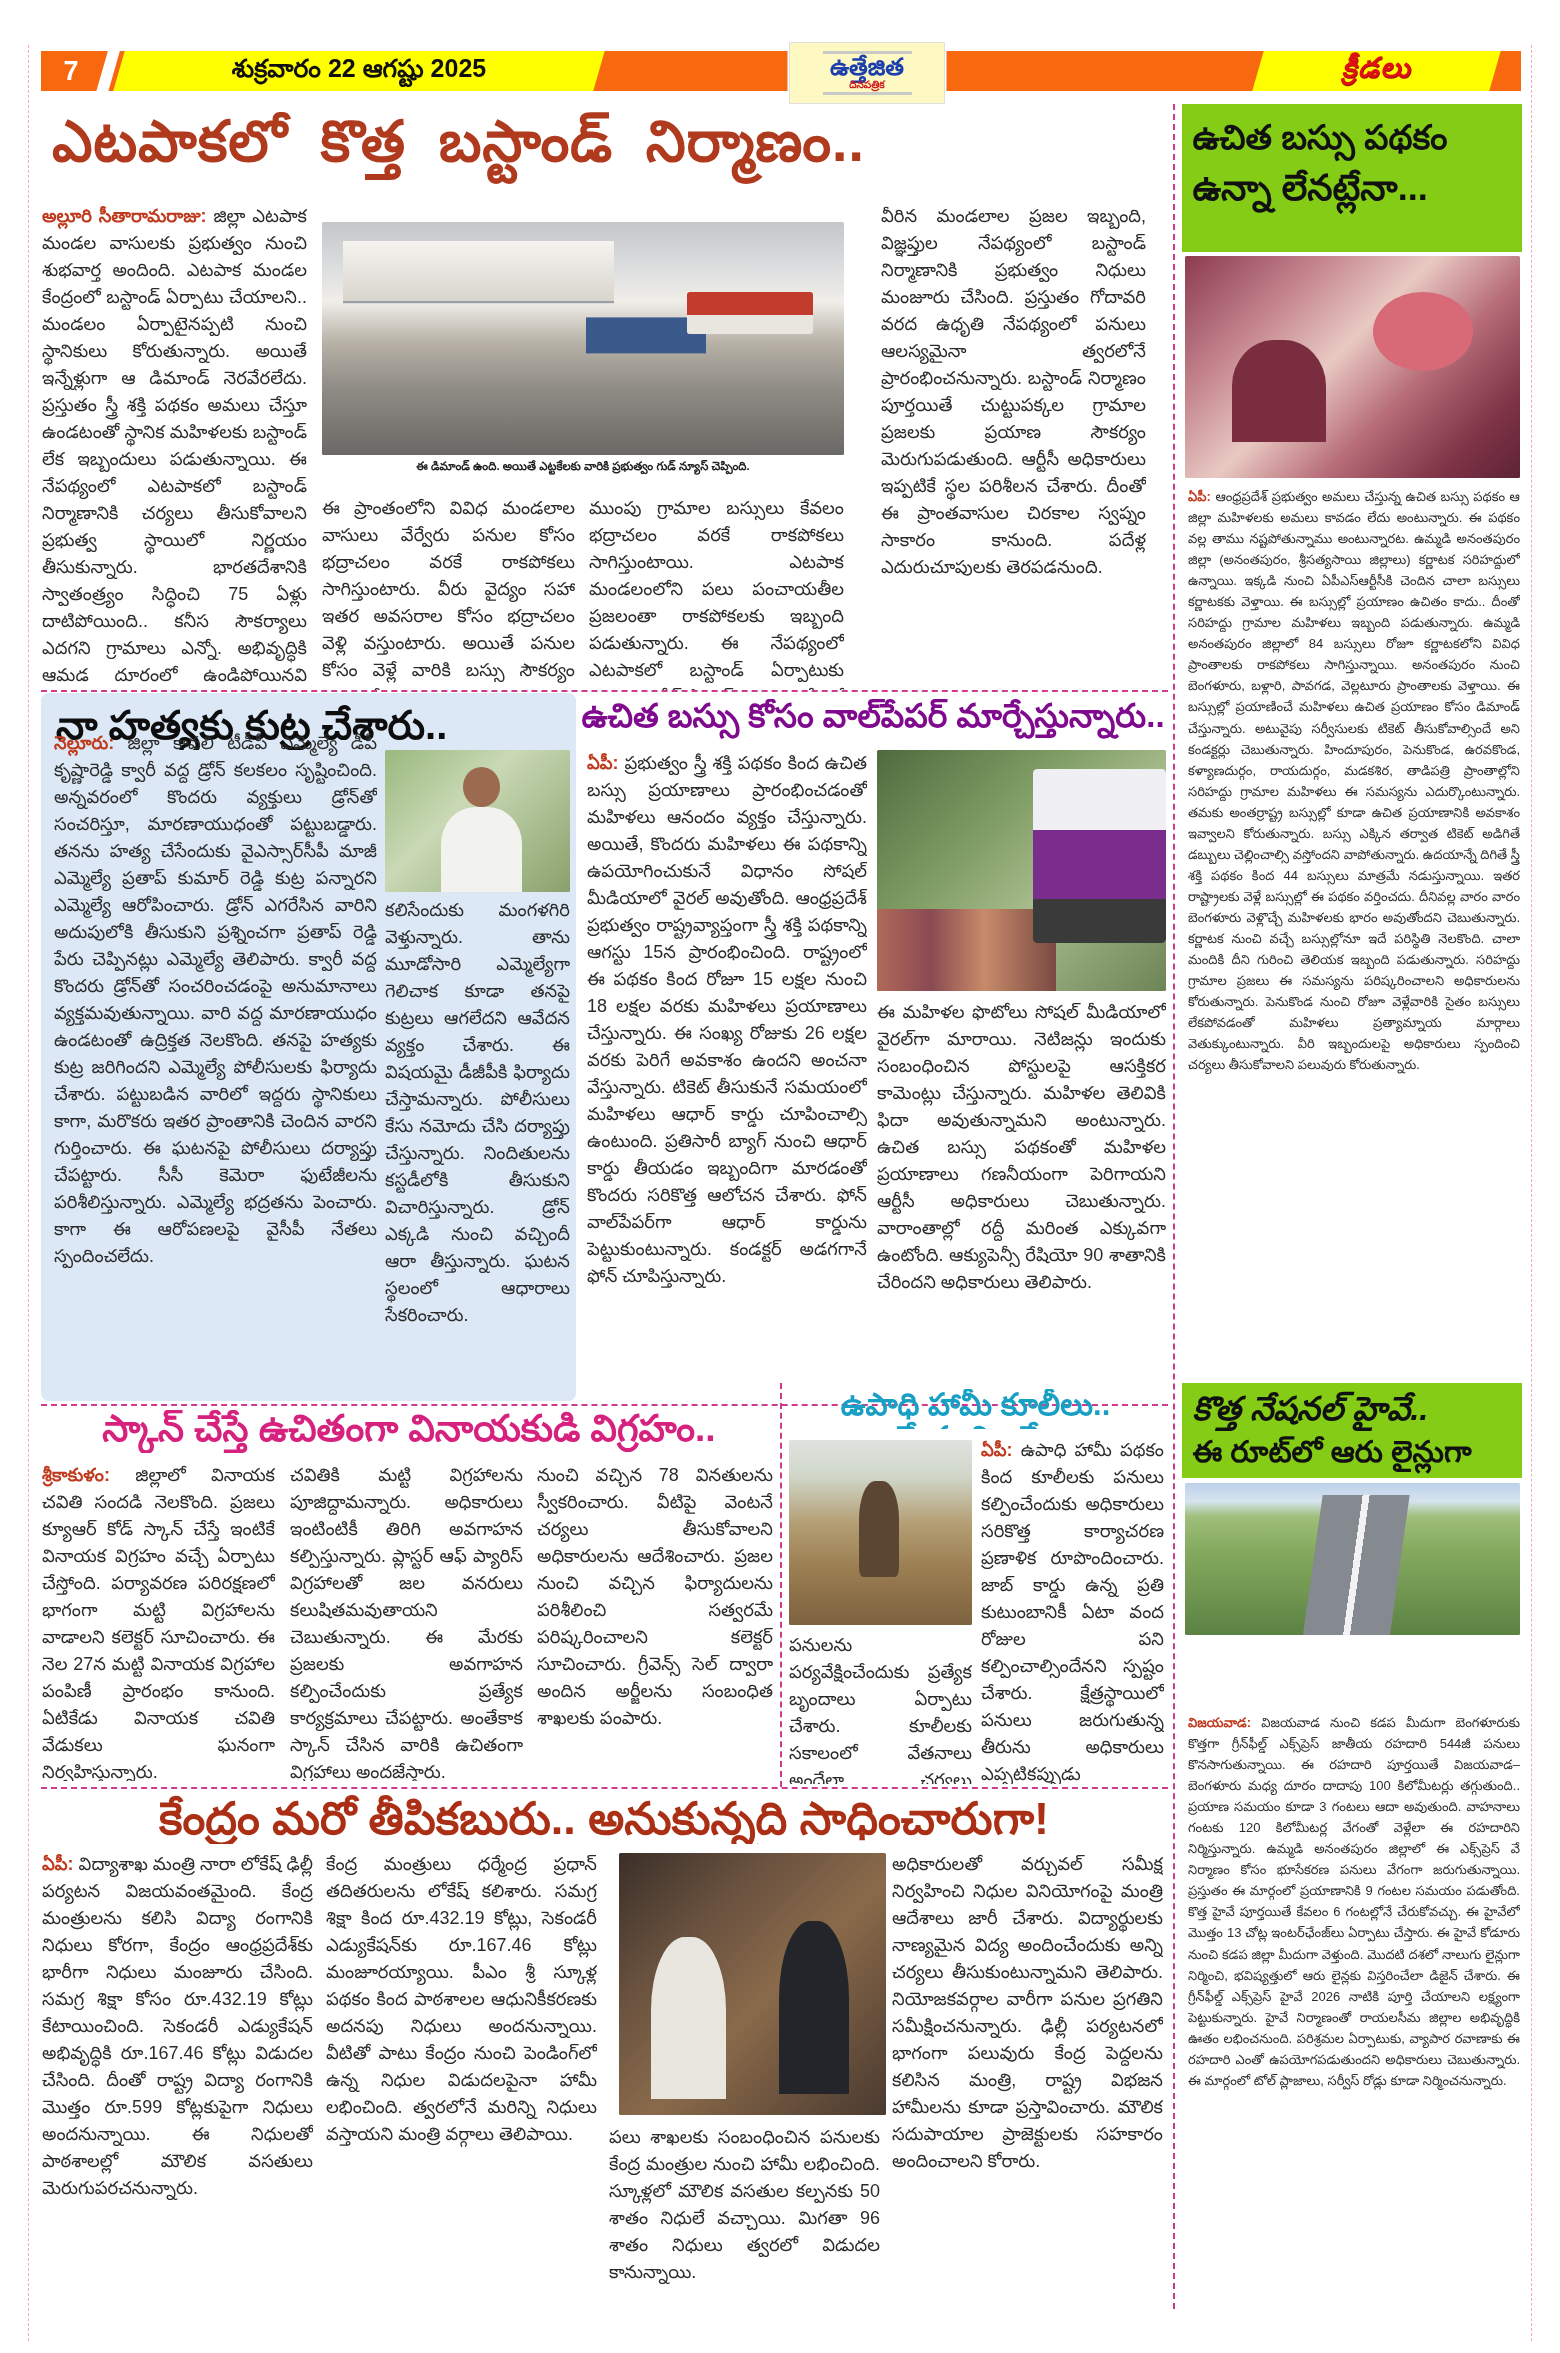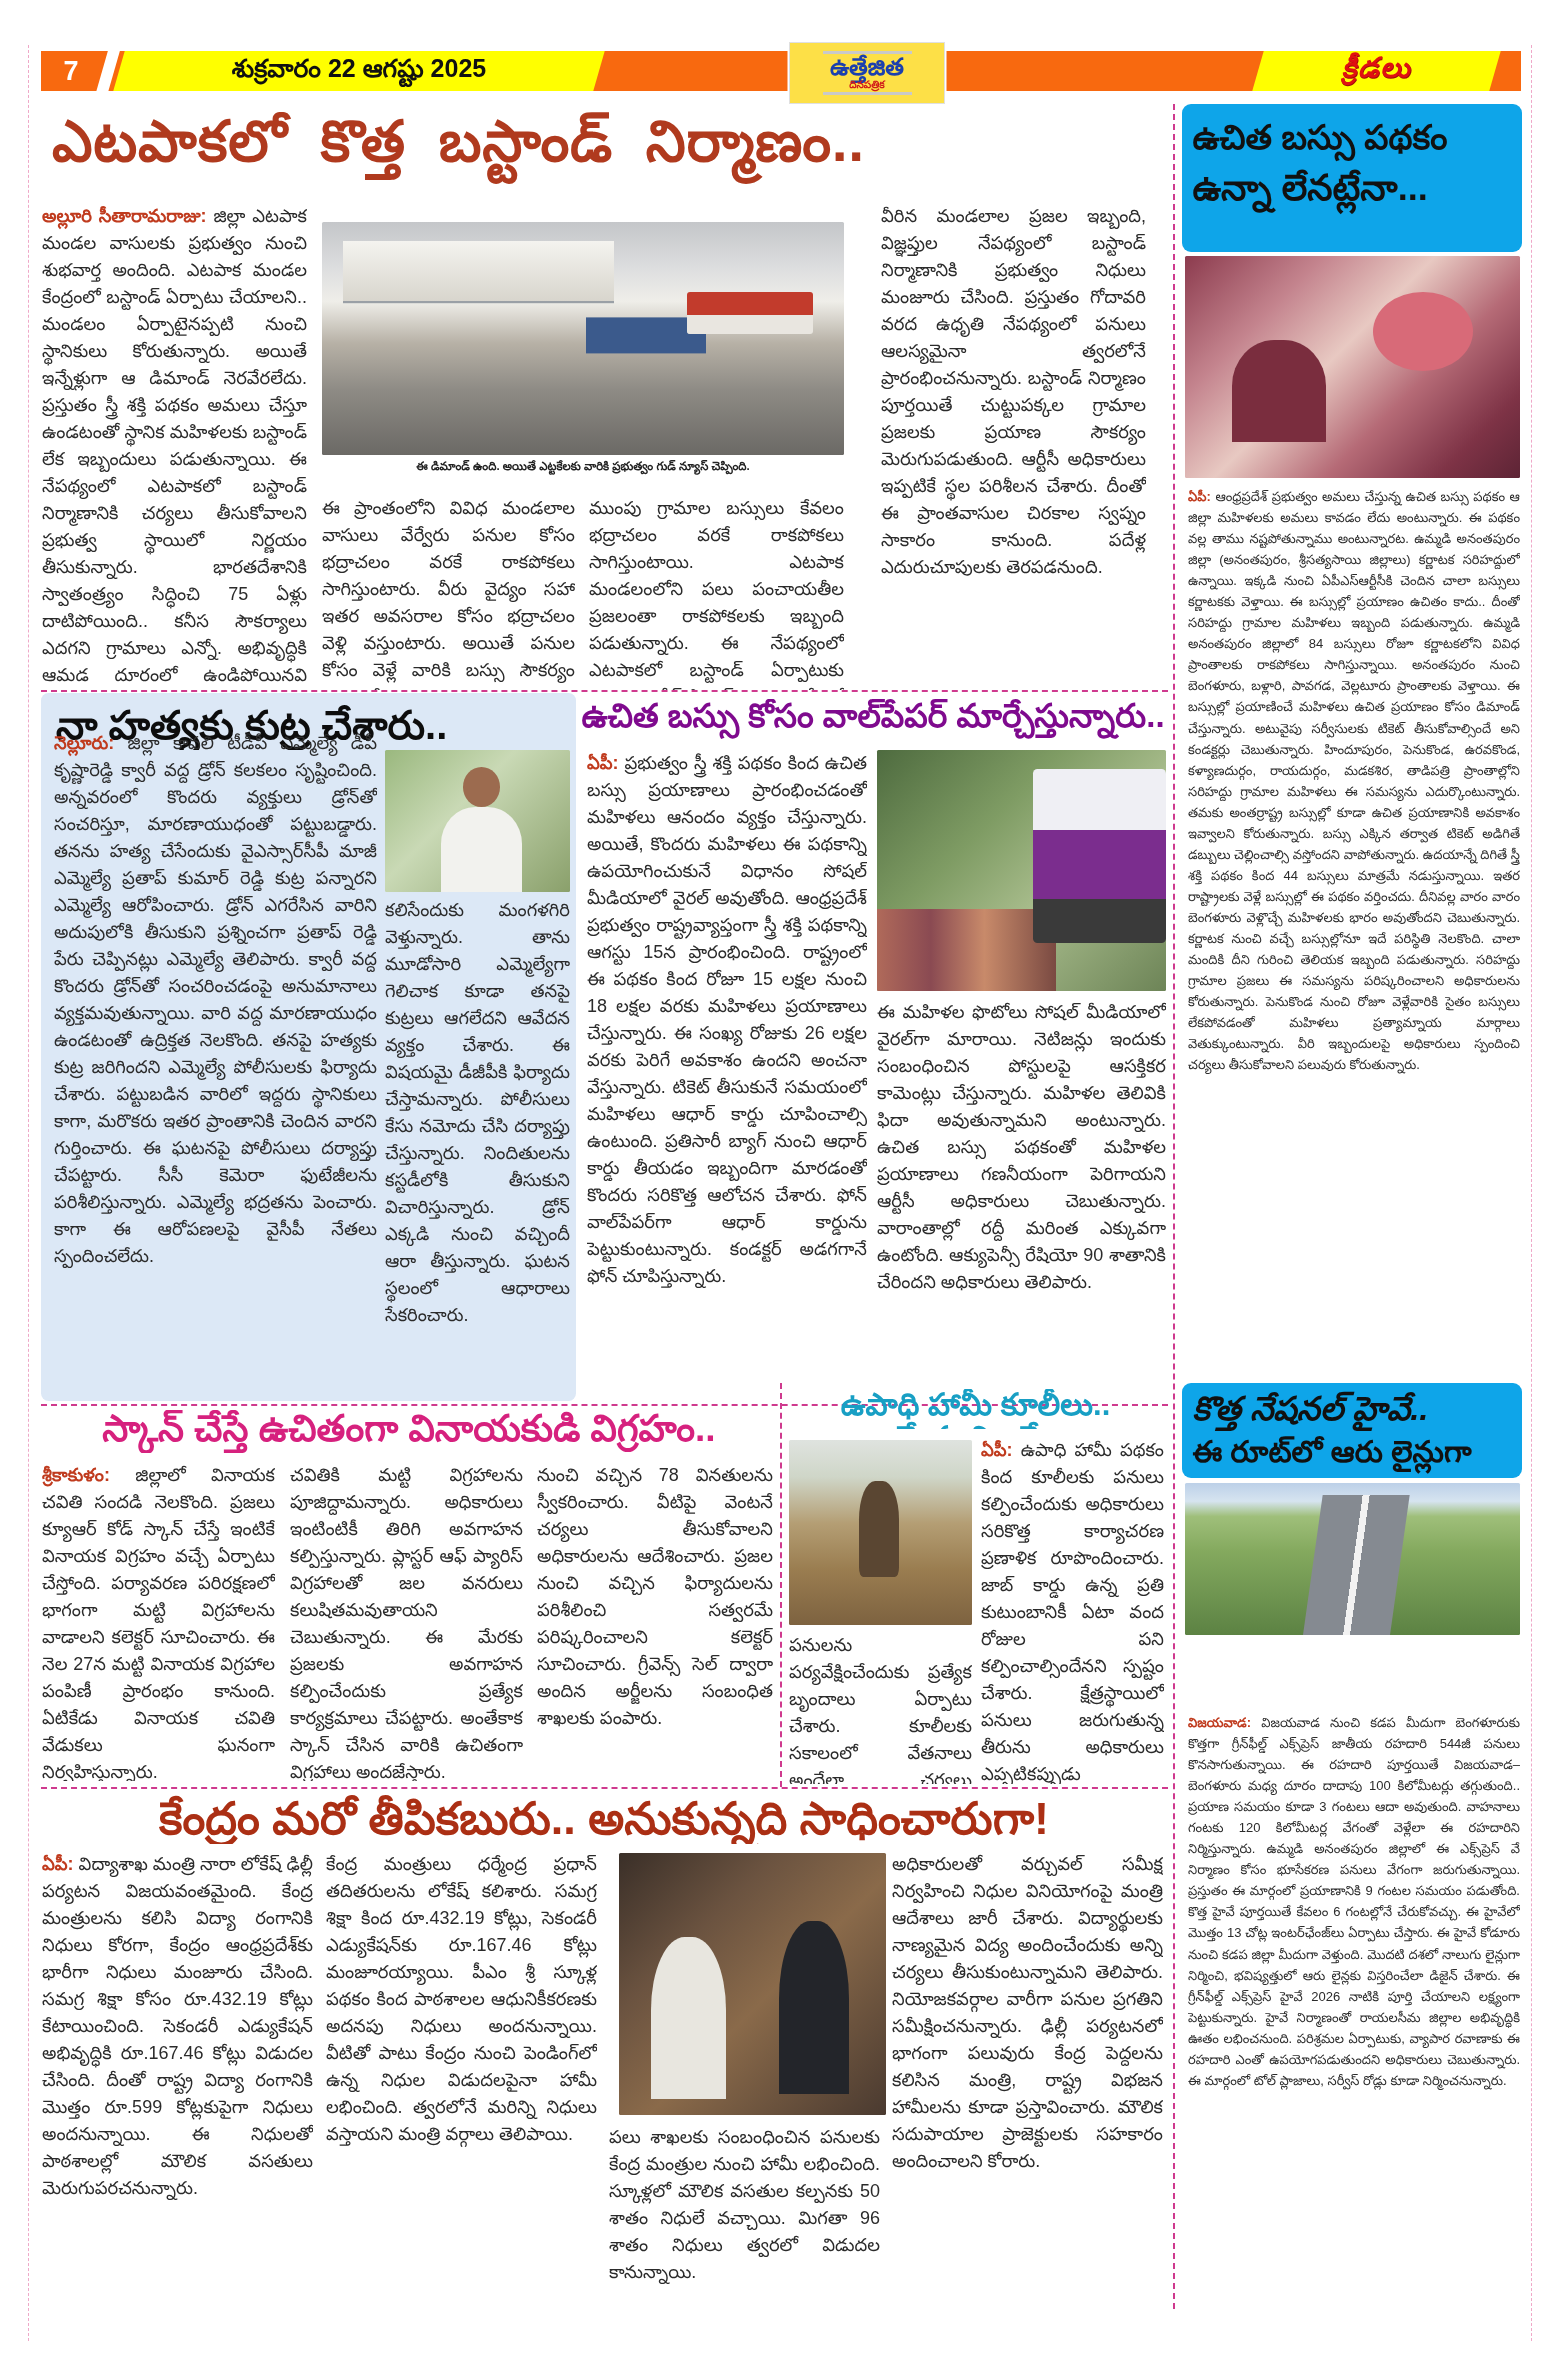--- a/index.html
+++ b/index.html
@@ -11,30 +11,30 @@
   .seven{position:absolute;left:0;top:0;width:60px;height:40px;background:#f8690f;
          color:#fff;font-size:27px;font-weight:bold;display:flex;align-items:center;justify-content:center;}
   .slash{position:absolute;left:61px;top:-1.5px;width:12px;height:43px;background:#fff;transform:skewX(-16deg);}
   .ystrip{position:absolute;top:0;height:40px;background:#ffff00;transform:skewX(-16deg);}
   .ystrip .inner{transform:skewX(16deg);width:100%;height:100%;display:flex;align-items:center;justify-content:center;}
   .date-strip{left:78px;width:480px;}
   .date-strip .inner{color:#111;font-size:25px;font-weight:bold;}
   .sports-strip{left:1217px;width:237px;}
   .sports-strip .inner{color:#e01111;font-size:28px;font-weight:bold;letter-spacing:1.5px;
       text-shadow:0.7px 0.7px 0 #9d0b0b;font-style:italic;}
-  .masthead{left:789px;top:42px;width:154px;height:60px;background:#fde047;border:0.7px solid #e0e0e0;
+  .masthead{left:789px;top:42px;width:154px;height:60px;background:#fef9c3;border:0.7px solid #e0e0e0;
       display:flex;flex-direction:column;align-items:center;justify-content:center;z-index:5;box-shadow:0 0 0 1.5px #fff;}
   .masthead .bar{width:89px;height:3px;background:#c9c9c9;margin:1.5px 0;}
   .mast-title{color:#1b3fae;font-size:24px;font-weight:bold;line-height:1;}
   .mast-sub{color:#d11a1a;font-size:10.4px;font-weight:bold;line-height:1.1;}
   
   .hl{font-weight:bold;line-height:1.05;}
   .hl-main{font-size:57px;color:#b03a1e;word-spacing:16.4px;letter-spacing:0.7px;}
   .hl-black{color:#111;}
-  .graybox{background:#0ea5e9;border-radius:9px;}
+  .graybox{background:#84cc16;}
   .hl-murder{font-size:40px;color:#0d0d0d;}
   .hl-purple{font-size:33px;color:#7f0a8e;text-align:center;}
   .hl-pink{font-size:37px;color:#d6217e;text-align:center;}
   .hl-teal{font-size:31px;color:#189fc4;text-align:center;}
   .hl-central{font-size:45px;color:#ab2f14;text-align:center;}
   
   .col{font-size:18px;line-height:1.5;color:#2b2b2b;text-align:justify;overflow:hidden;}
   .col-wide{font-size:13px;line-height:1.62;}
   .dl{color:#c03b1e;font-weight:bold;}
   .caption{font-size:11.6px;font-weight:bold;color:#222;text-align:center;overflow:hidden;}

